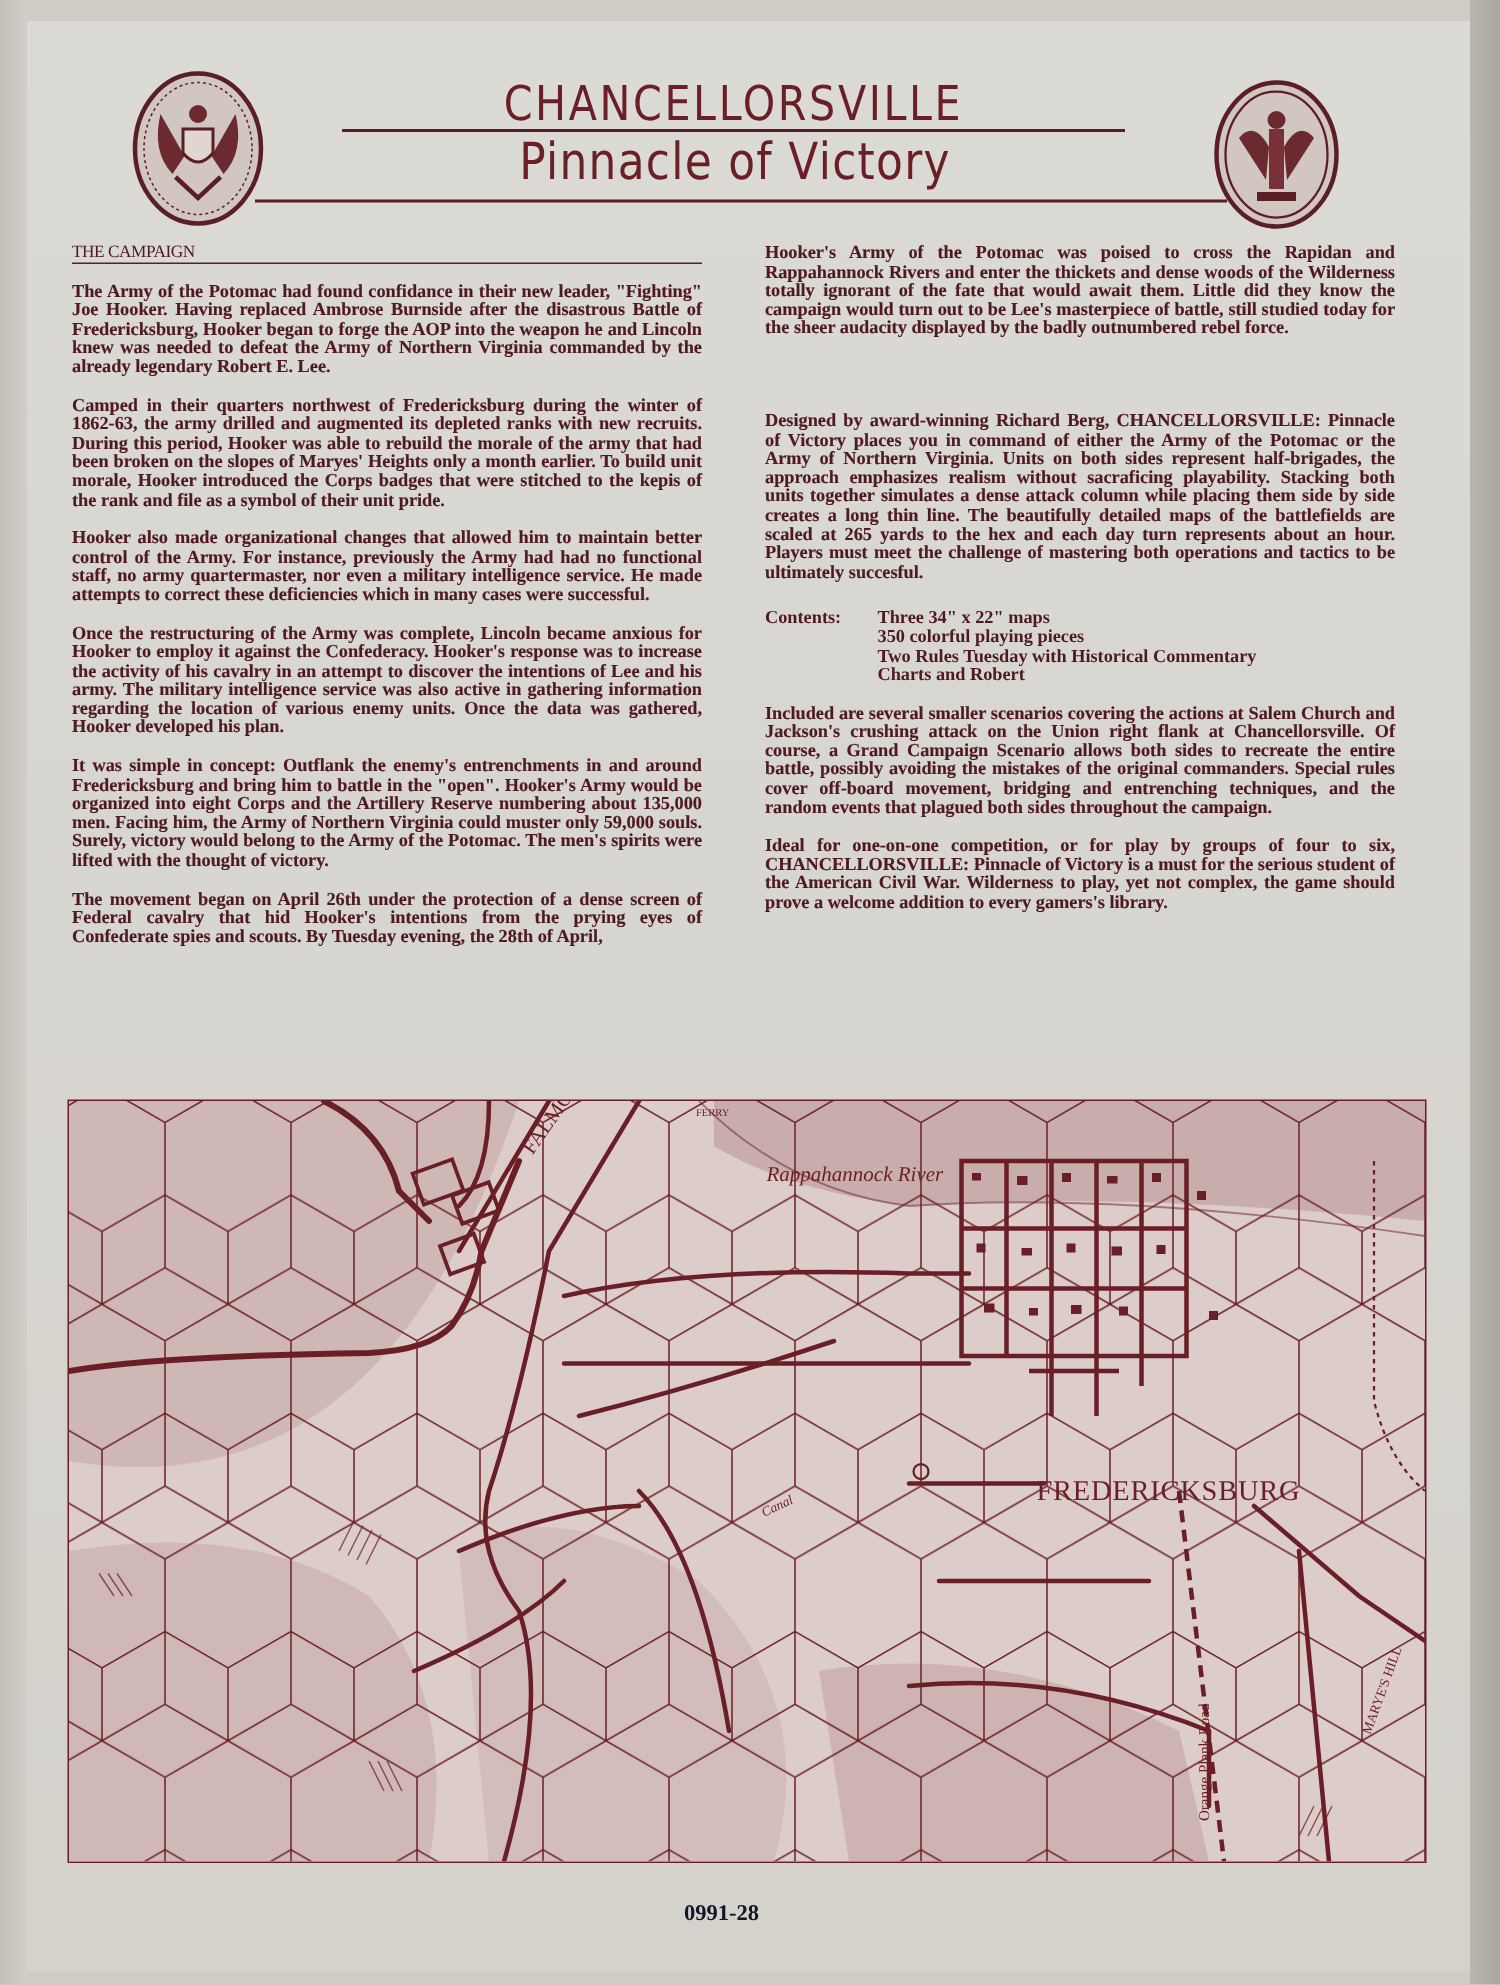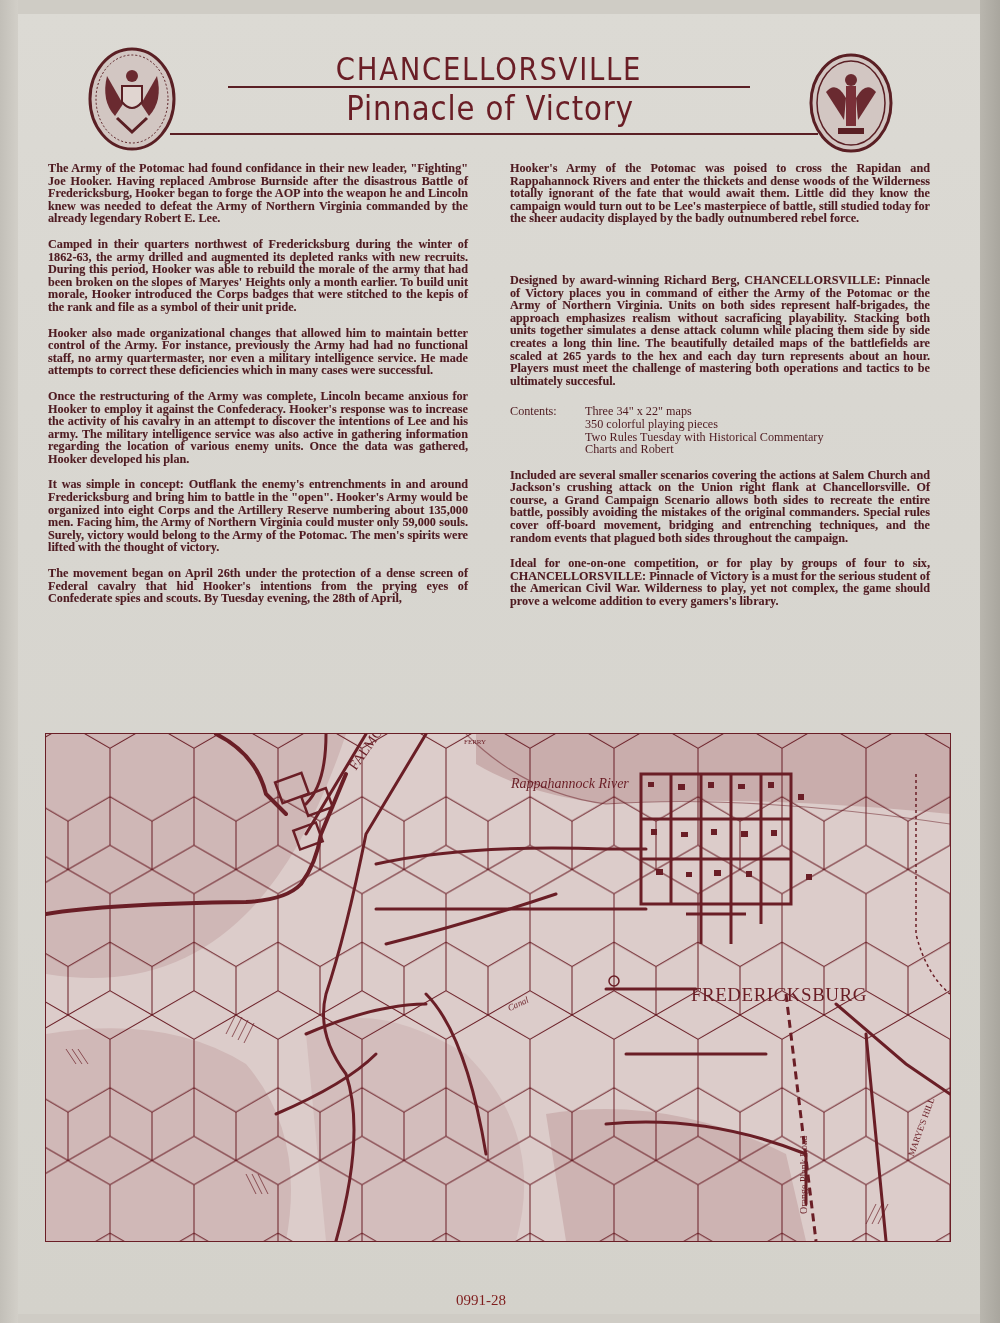--- a/index.html
+++ b/index.html
@@ -39,42 +39,42 @@
   .col { position: absolute; width: 420px; font-size: 12.2px; line-height: 12.6px; text-align: justify; color: #4e1a20; }
   .col-left { left: 48px; top: 162px; }
   .col-right { left: 510px; top: 162px; }
   .section-head {
     font-size: 11.5px; text-transform: uppercase; letter-spacing: -0.3px;
     border-bottom: 1.5px solid #5a1f24; padding-bottom: 0px; margin-bottom: 12px;
     color: #4e1a20;
   }
   .para { margin: 0 0 13px 0; font-weight: bold; -webkit-text-stroke: 0.1px; }
   .para b { font-weight: bold; }
-  .contents { display: flex; margin: 18px 0 13px 0; font-weight: normal; }
+  .contents { display: flex; margin: 18px 0 13px 0; font-weight: bold; }
   .contents-label { width: 75px; flex: none; }
   .contents-items div { line-height: 12.6px; }
   .right-spacer { height: 36px; }
 
   
   .map {
     position: absolute; left: 45px; top: 733px; width: 904px; height: 507px;
     border: 1.5px solid #6a1e26; overflow: hidden;
     background: #dac9c8;
   }
   .map svg { position: absolute; left: 0; top: 0; width: 904px; height: 507px; }
   .map-label { position: absolute; color: #6a1e26; white-space: nowrap; }
   .lbl-river { left: 465px; top: 42px; font-style: italic; font-size: 14px; }
   .lbl-fred { left: 645px; top: 250px; font-size: 19px; letter-spacing: 0.5px; font-family: Liberation Serif, serif; }
   .lbl-falmouth { left: 300px; top: 30px; font-size: 14px; transform: rotate(-55deg); transform-origin: left top; }
   .lbl-plank { left: 752px; top: 480px; font-size: 10px; transform: rotate(-90deg); transform-origin: left top; }
   .lbl-maryes { left: 860px; top: 420px; font-size: 9px; transform: rotate(-70deg); transform-origin: left top; }
   .lbl-canal { left: 460px; top: 270px; font-size: 9px; font-style: italic; transform: rotate(-25deg); transform-origin: left top; }
   .lbl-ferry { left: 418px; top: 4px; font-size: 7px; }
 
-  .footer-code { position: absolute; left: 456px; top: 1268px; font-size: 15px; font-weight: normal; color: #7f1d1d; margin-top: 24px; }
+  .footer-code { position: absolute; left: 456px; top: 1268px; font-size: 15px; font-weight: bold; color: #0f172a; }
 </style>
 </head>
 <body>
 
 <div class="edge-left"></div>
 <div class="page"></div>
 <div class="edge-right"></div>
 
 <div class="emblem emblem-left">
   <svg viewBox="0 0 90 106">
@@ -97,20 +97,21 @@
     <rect x="40" y="36" width="10" height="40" fill="#7a3038"></rect>
     <rect x="32" y="78" width="26" height="6" fill="#5a1f24"></rect>
   </svg>
 </div>
 <div class="title-main">CHANCELLORSVILLE</div>
 <div class="title-rule-top"></div>
 <div class="title-sub">Pinnacle of Victory</div>
 <div class="title-rule-bottom"></div>
 
 <div class="col col-left">
+  <div class="section-head">The Campaign</div>
   <p class="para">The Army of the Potomac had found confidance in their new leader, "Fighting" Joe Hooker.  Having replaced Ambrose Burnside after the disastrous Battle of Fredericksburg, Hooker began to forge the AOP into the weapon he and Lincoln knew was needed to defeat the Army of Northern Virginia commanded by the already legendary Robert E. Lee.</p>
   <p class="para">Camped in their quarters northwest of Fredericksburg during the winter of 1862-63, the army drilled and augmented its depleted ranks with new recruits.  During this period, Hooker was able to rebuild the morale of the army that had been broken on the slopes of Maryes' Heights only a month earlier.  To build unit morale, Hooker introduced the Corps badges that were stitched to the kepis of the rank and file as a symbol of their unit pride.</p>
   <p class="para">Hooker also made organizational changes that allowed him to maintain better control of the Army.  For instance, previously the Army had had no functional staff, no army quartermaster, nor even a military intelligence service.  He made attempts to correct these deficiencies which in many cases were successful.</p>
   <p class="para">Once the restructuring of the Army was complete, Lincoln became anxious for Hooker to employ it against the Confederacy.  Hooker's response was to increase the activity of his cavalry in an attempt to discover the intentions of Lee and his army.  The military intelligence service was also active in gathering information regarding the location of various enemy units.  Once the data was gathered, Hooker developed his plan.</p>
   <p class="para">It was simple in concept:  Outflank the enemy's entrenchments in and around Fredericksburg and bring him to battle in the "open".  Hooker's Army would be organized into eight Corps and the Artillery Reserve numbering about 135,000 men.  Facing him, the Army of Northern Virginia could muster only 59,000 souls.  Surely, victory would belong to the Army of the Potomac.  The men's spirits were lifted with the thought of victory.</p>
   <p class="para">The movement began on April 26th under the protection of a dense screen of Federal cavalry that hid Hooker's intentions from the prying eyes of Confederate spies and scouts.  By Tuesday evening, the 28th of April,</p>
 </div>
 
 <div class="col col-right">
   <p class="para">Hooker's Army of the Potomac was poised to cross the Rapidan and Rappahannock Rivers and enter the thickets and dense woods of the Wilderness totally ignorant of the fate that would await them.  Little did they know the campaign would turn out to be Lee's masterpiece of battle, still studied today for the sheer audacity displayed by the badly outnumbered rebel force.</p>

